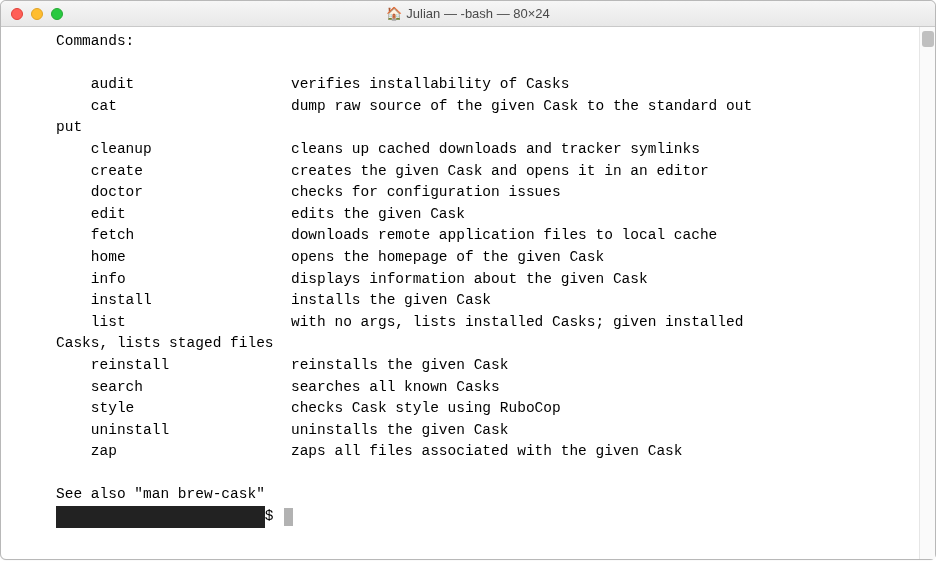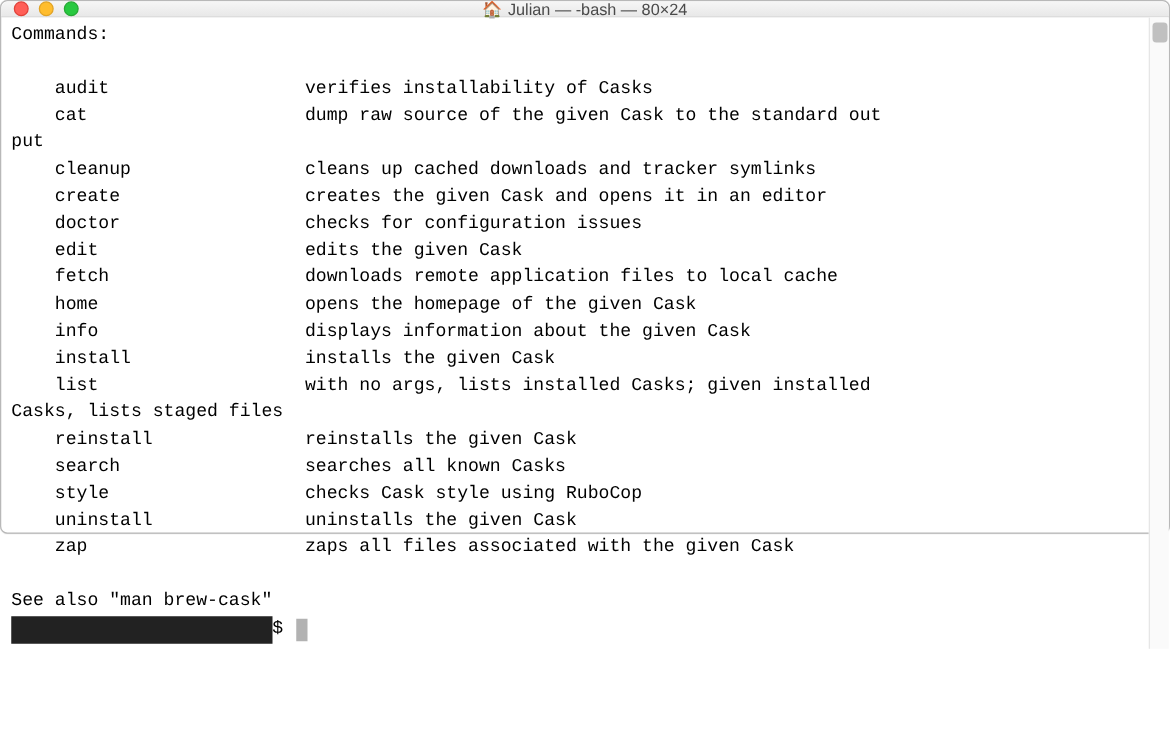--- a/index.html
+++ b/index.html
@@ -5,21 +5,21 @@
   * { margin: 0; padding: 0; box-sizing: border-box; }
   html, body {
     width: 936px;
     height: 586px;
     font-family: Menlo, Monaco, "Courier New", monospace;
     background: #fff;
     overflow: hidden;
   }
   .window {
     width: 936px;
-    height: 427px;
+    height: 560px;
     border: 1px solid #b8b8b8;
     border-radius: 6px;
     background: #fff;
     display: flex;
     flex-direction: column;
     box-shadow: 0 0 1px rgba(0,0,0,0.2);
   }
   .titlebar {
     height: 26px;
     background: linear-gradient(to bottom, #f6f6f6, #e8e8e8);
@@ -52,20 +52,21 @@
     pointer-events: none;
   }
   .title-wrap .home-icon {
     font-size: 13px;
     margin-right: 4px;
   }
   .body-area {
     flex: 1;
     position: relative;
     display: flex;
+    margin-left: 47px;
   }
   .terminal {
     flex: 1;
     padding: 4px 4px 4px 8px;
     font-size: 14.5px;
     line-height: 21.6px;
     color: #000;
     white-space: pre;
     overflow: hidden;
   }

